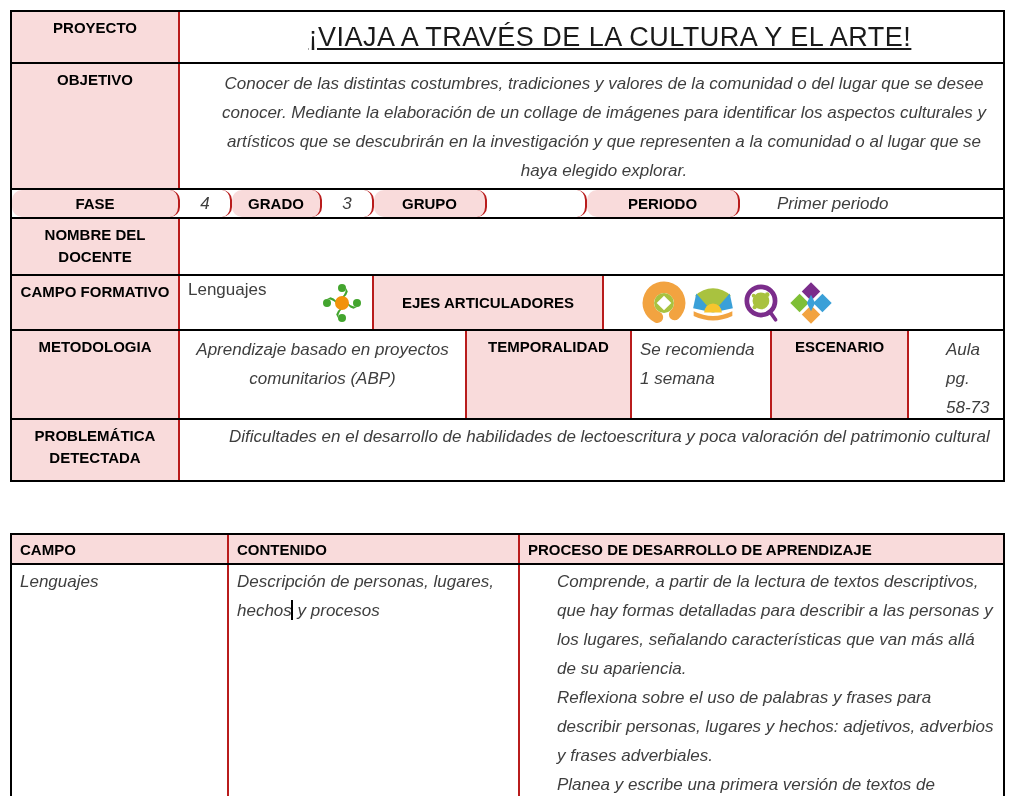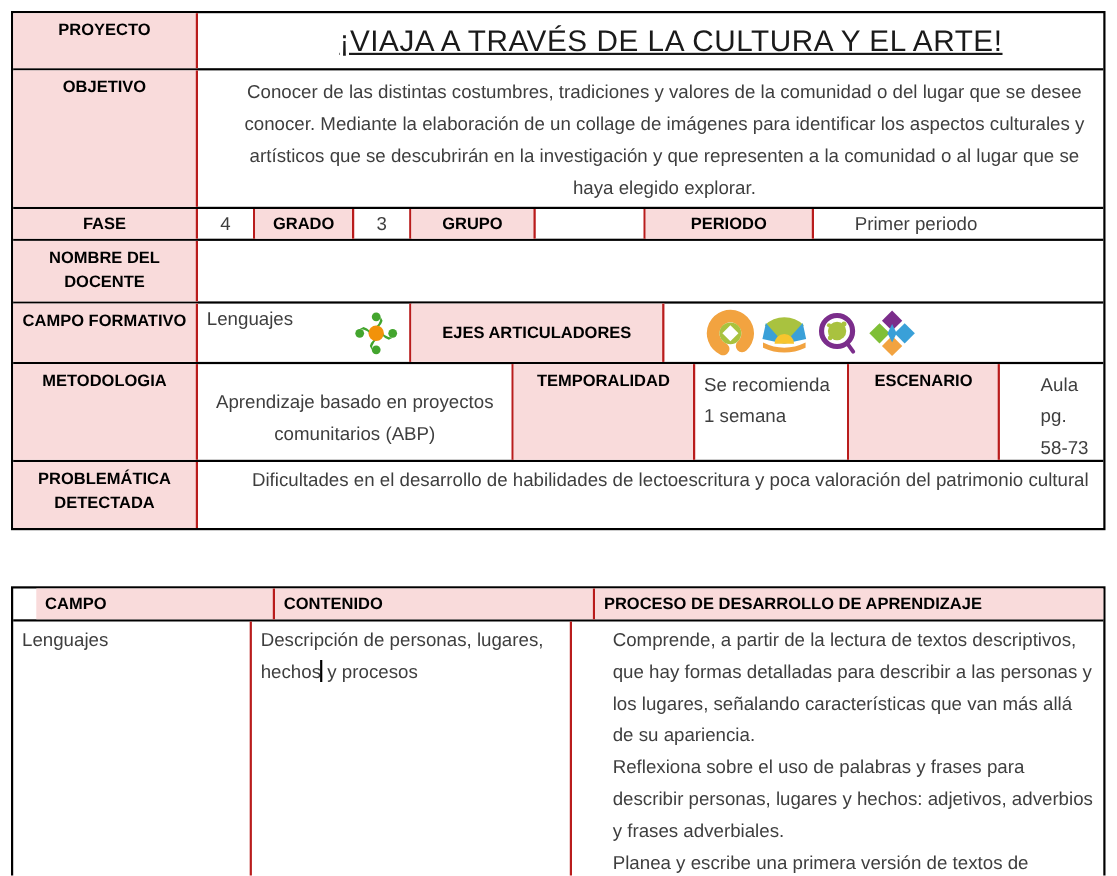--- a/index.html
+++ b/index.html
@@ -13,27 +13,27 @@
   #table2 { top:533px; width:995px; height:320px; }
   .t-row { display:flex; border-bottom:2px solid #000; }
   .t-row:last-child { border-bottom:none; }
   .cell { border-right:2px solid #b91c1c; overflow:hidden; }
   .t-row .cell:last-child { border-right:none;padding-left:37px; }
   .hdr {
     background:#f9dbdb; font-weight:bold; color:#000;
     font-size:15px; text-align:center; padding:5px 4px 0 4px; line-height:22px;
   }
   .hdr.vcenter { display:flex; align-items:center; justify-content:center; padding-top:0; }
-  .val { font-size:17px; line-height:29px; padding:1px 8px; }
+  .val { font-size:17px; line-height:29px; padding:1px 8px;font-style:italic; }
   .val.center { text-align:center; }
   .flex1 { flex:1; }
   .title-cell { display:flex; align-items:center; justify-content:center; }
   .title-text { font-size:27px; color:#1a1a1a; text-decoration:underline; letter-spacing:.5px; white-space:nowrap; }
   .objetivo-text { text-align:center; padding:5px 12px 0 12px; }
-  .mini { line-height:25px; padding-top:1px; }
+  .mini { line-height:25px; padding-top:1px;border-radius:10px; }
   .campo-val-cell { display:flex; align-items:center; padding:0 6px 0 8px; }
   .campo-val-cell .txt { font-size:17px; flex:1; align-self:flex-start; padding-top:4px; }
   .ejes-icons-cell { display:flex; align-items:center; gap:3px; padding-left:5px; }
   .caret { display:inline-block; width:2px; height:20px; background:#000; vertical-align:-4px; margin-left:-1px; }
   .para { margin:0; }
   
   .leng-icon { width:48px; height:48px; flex:0 0 auto; }
   .eje-svg { width:46px; height:46px; flex:0 0 auto; }
 </style>
 </head>
@@ -134,37 +134,37 @@
             <rect x="23.5" y="23.5" width="12.5" height="12.5" fill="#f2a340"></rect>
             <rect x="14" y="14" width="16" height="16" fill="none" stroke="#ffffff" stroke-width="0"></rect>
           </g>
           <path d="M22 14 L26 22 L22 30 L18 22 Z" fill="#3aa0d8"></path>
         </svg>
       </div>
     </div>
 
     <div class="t-row" style="height:89px;">
       <div class="cell hdr" style="width:168px;">METODOLOGIA</div>
-      <div class="cell val center" style="width:287px; padding-top:20px;">Aprendizaje basado en proyectos comunitarios (ABP)</div>
+      <div class="cell val center" style="width:287px; padding-top:4px;">Aprendizaje basado en proyectos comunitarios (ABP)</div>
       <div class="cell hdr" style="width:165px;">TEMPORALIDAD</div>
       <div class="cell val" style="width:140px; padding-top:4px;">Se recomienda 1 semana</div>
       <div class="cell hdr" style="width:137px;">ESCENARIO</div>
       <div class="cell val flex1" style="padding-top:4px;">Aula pg. 58-73</div>
     </div>
 
     <div class="t-row" style="height:60px;gap:12px;">
       <div class="cell hdr" style="width:168px;">PROBLEMÁTICA DETECTADA</div>
       <div class="cell val flex1" style="padding-top:2px;">Dificultades en el desarrollo de habilidades de lectoescritura y poca valoración del patrimonio cultural</div>
     </div>
   </div>
 
   <div class="doc-table" id="table2">
 
     <div class="t-row" style="height:30px;">
-      <div class="cell hdr" style="width:217px; text-align:left; padding:4px 8px 0 8px;margin-left:21px;">CAMPO</div>
+      <div class="cell hdr" style="width:217px; text-align:left; padding:4px 8px 0 8px;">CAMPO</div>
       <div class="cell hdr" style="width:291px; text-align:left; padding:4px 8px 0 8px;">CONTENIDO</div>
       <div class="cell hdr flex1" style="text-align:left; padding:4px 8px 12px 8px;">PROCESO DE DESARROLLO DE APRENDIZAJE</div>
     </div>
 
     <div class="t-row" style="height:290px;">
       <div class="cell val" style="width:217px; padding-top:2px;">Lenguajes</div>
       <div class="cell val" style="width:291px; padding-top:2px;">
         <span>Descripción de personas, lugares, hechos</span><span class="caret"></span><span> y procesos</span>
       </div>
       <div class="cell val flex1" style="padding-top:2px;">

